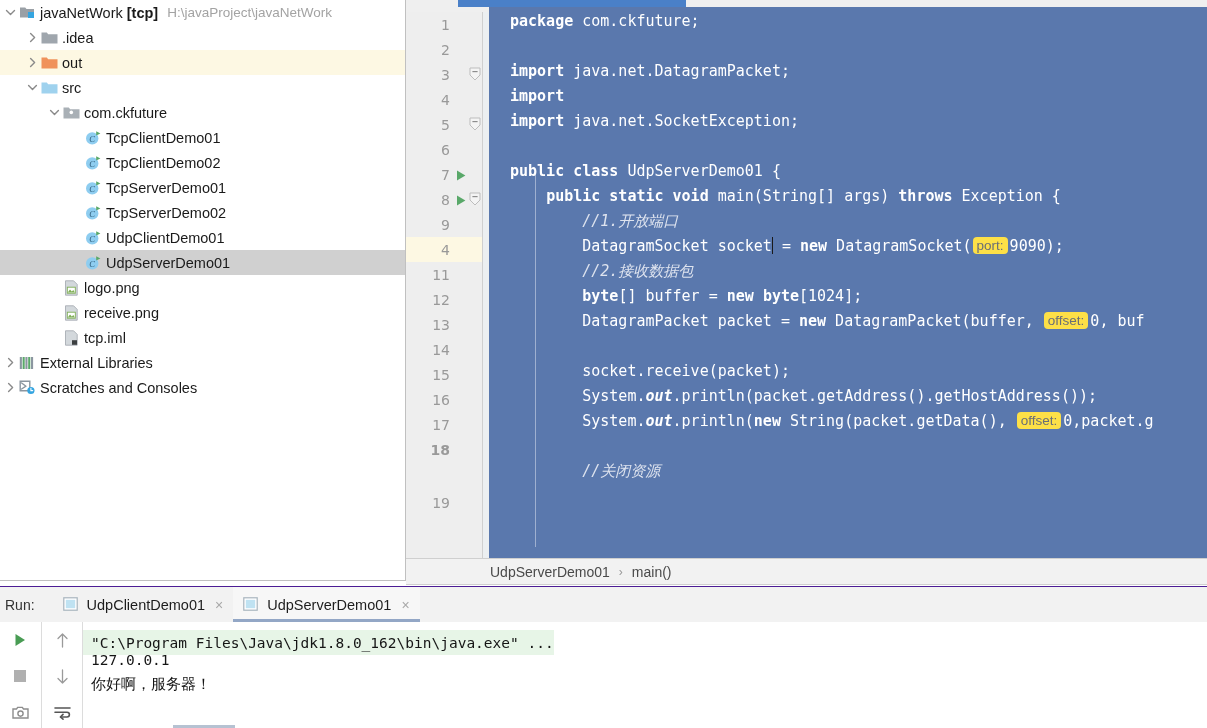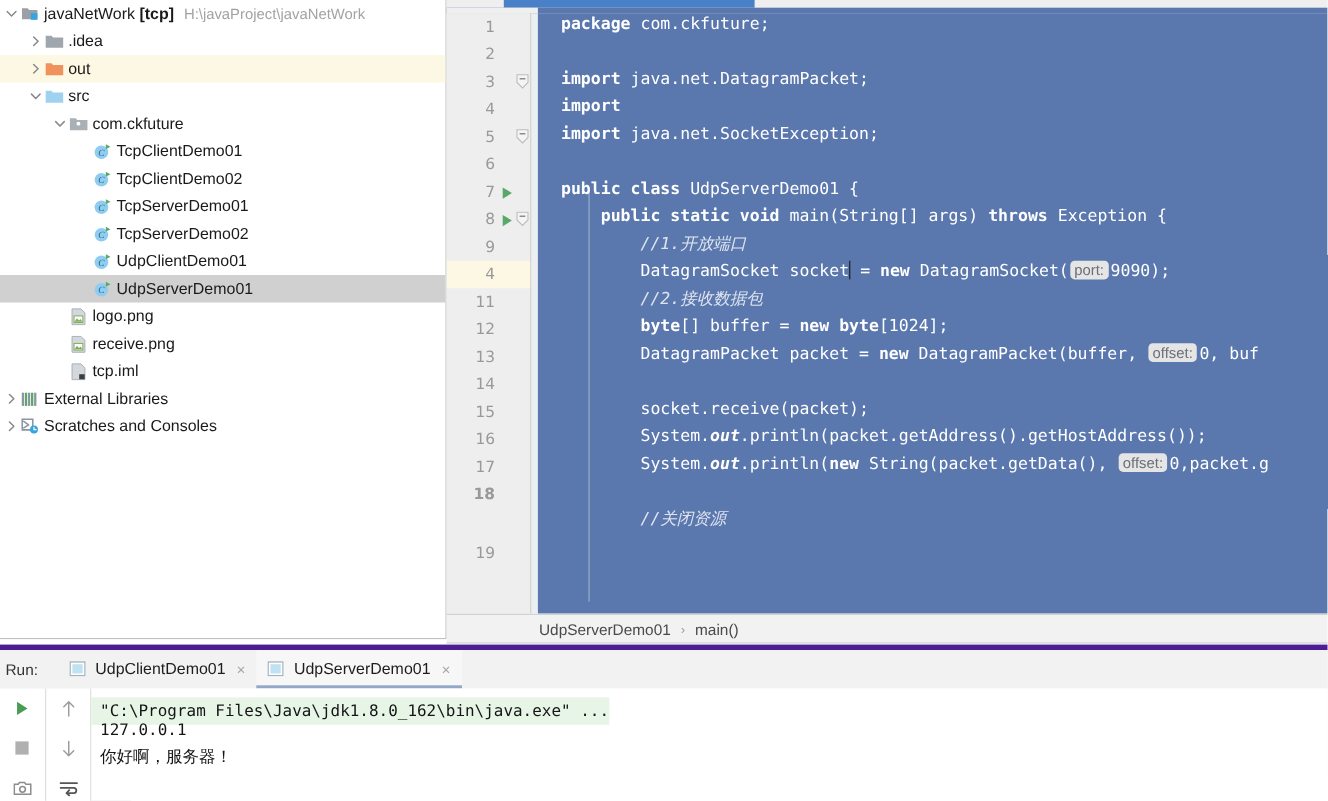--- a/index.html
+++ b/index.html
@@ -110,21 +110,21 @@
     white-space: pre;
     font-family: "DejaVu Sans Mono", monospace;
     font-size: 15px;
     color: #ffffff;
     padding-left: 5px;
   }
   .kw  { font-weight: bold; color: #ffffff; }
   .cmt { font-style: italic; color: #dfe4ef; }
   .fld { font-weight: bold; font-style: italic; color: #ffffff; }
   .hint {
-    background: #e5e5e5; color: #6a6e76;
+    background: #fde047; color: #6a6e76;
     border-radius: 4px; padding: 1px 4px;
     font-size: 13.5px; margin: 0 2px 0 1px;
     font-family: "Liberation Sans", sans-serif;
   }
   .caret {
     display: inline-block; width: 1px; height: 17px;
     background: #1a1a1a; vertical-align: -3px;
   }
   #indent-guide {
     position: absolute; left: 46px; top: 162px; width: 1px; height: 373px;
@@ -147,21 +147,21 @@
   
   #panel-bottom-strip {
     position: absolute; left: 0; top: 580px; width: 406px; height: 5px;
     background: #ffffff; border-top: 1px solid #c0c0c0;
   }
 
   
   #run-window {
     position: absolute; left: 0; top: 586px; width: 1207px; height: 118px;
     background: #f2f2f2;
-    border-top: 5px solid #4c1d95;
+    border-top: 1px solid #4c1d95;
   }
   #run-tabs {
     position: relative; height: 35px;
     display: flex; align-items: center;
     background: #f2f2f2;
   }
   #run-label {
     margin-left: 5px; margin-right: 18px;
     font-size: 14px; color: #333333;
   }

